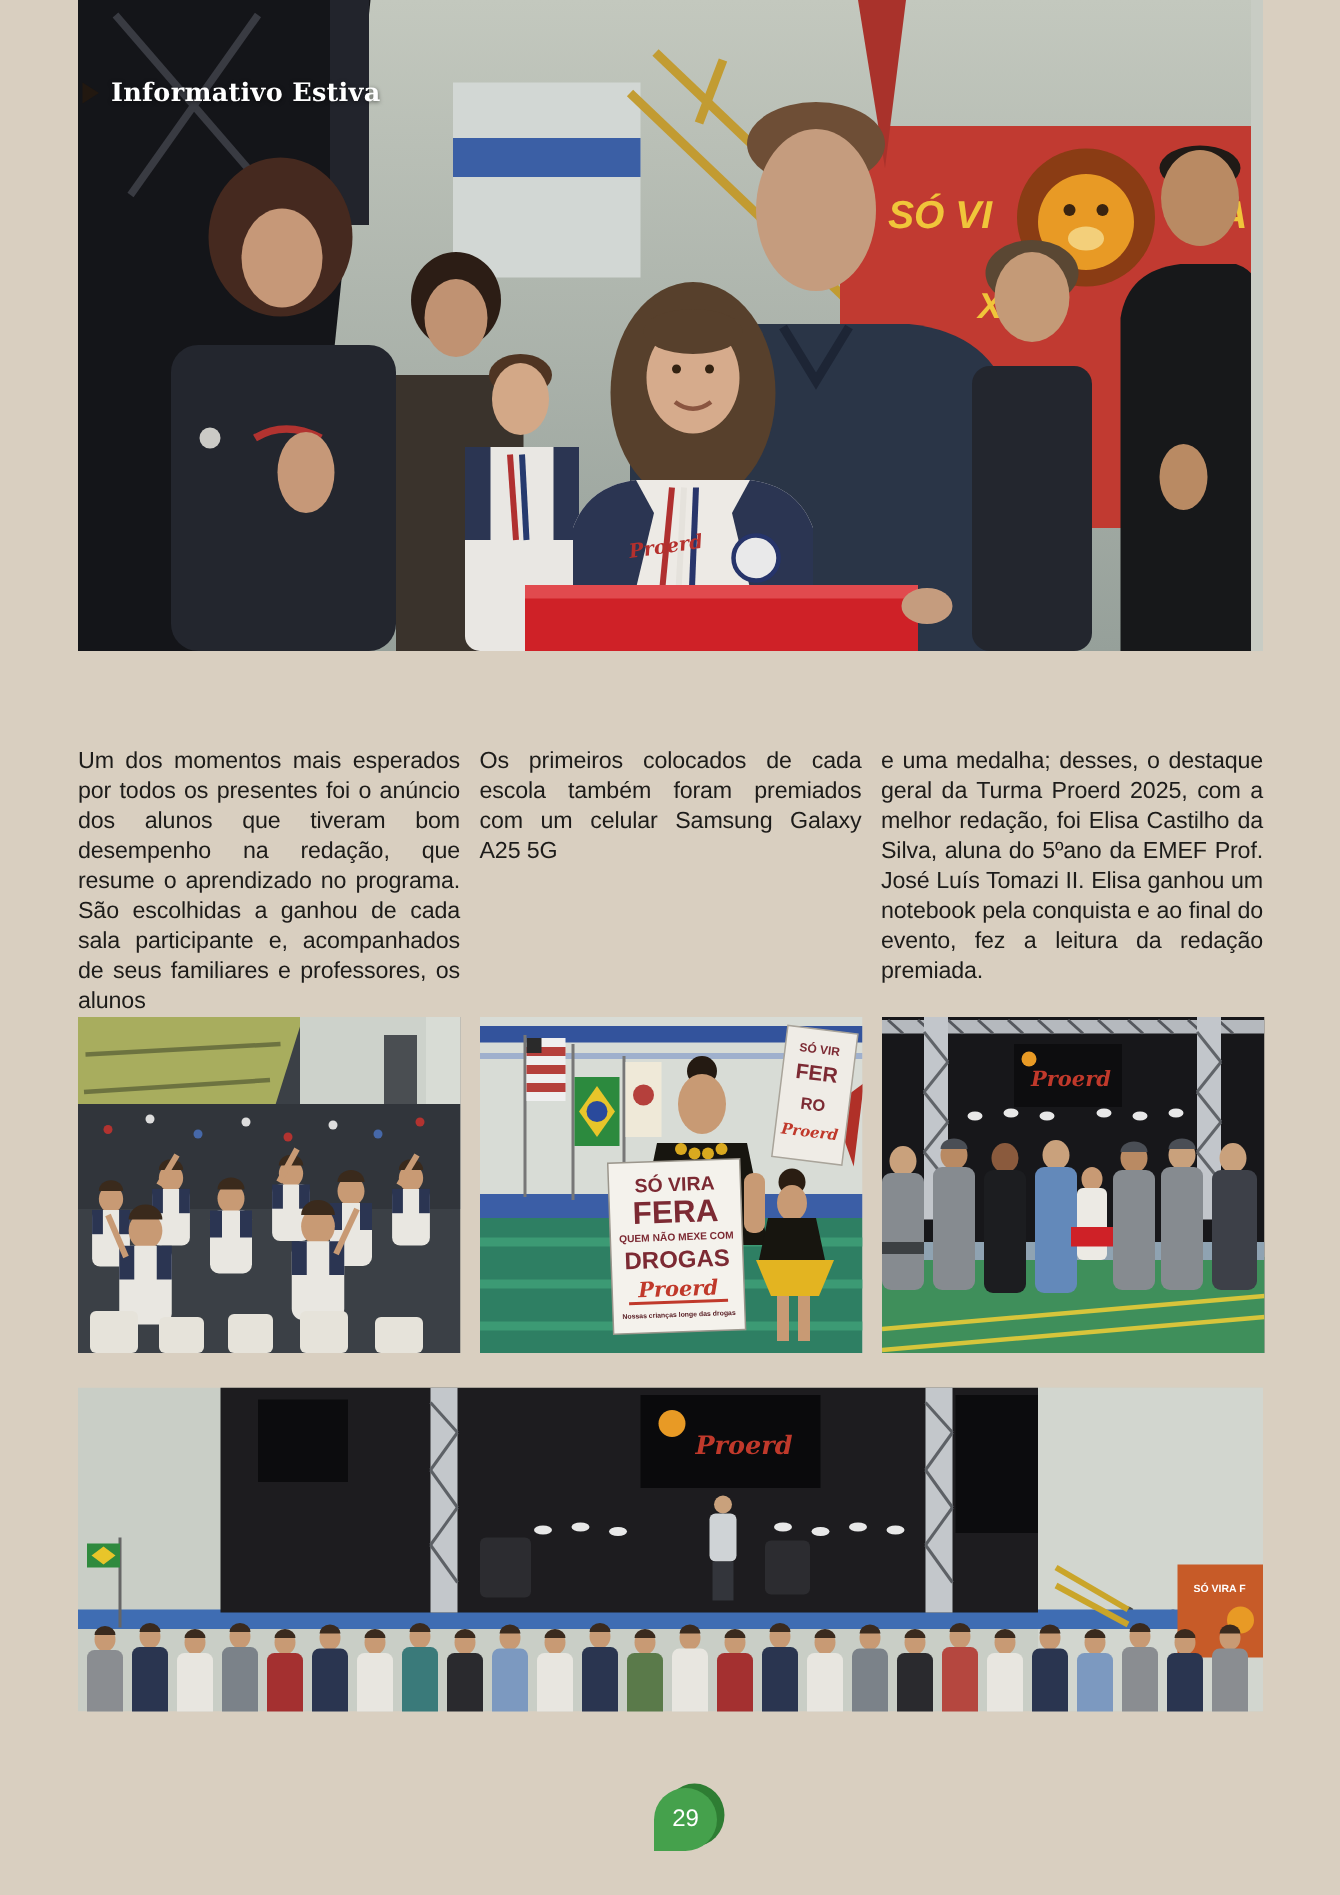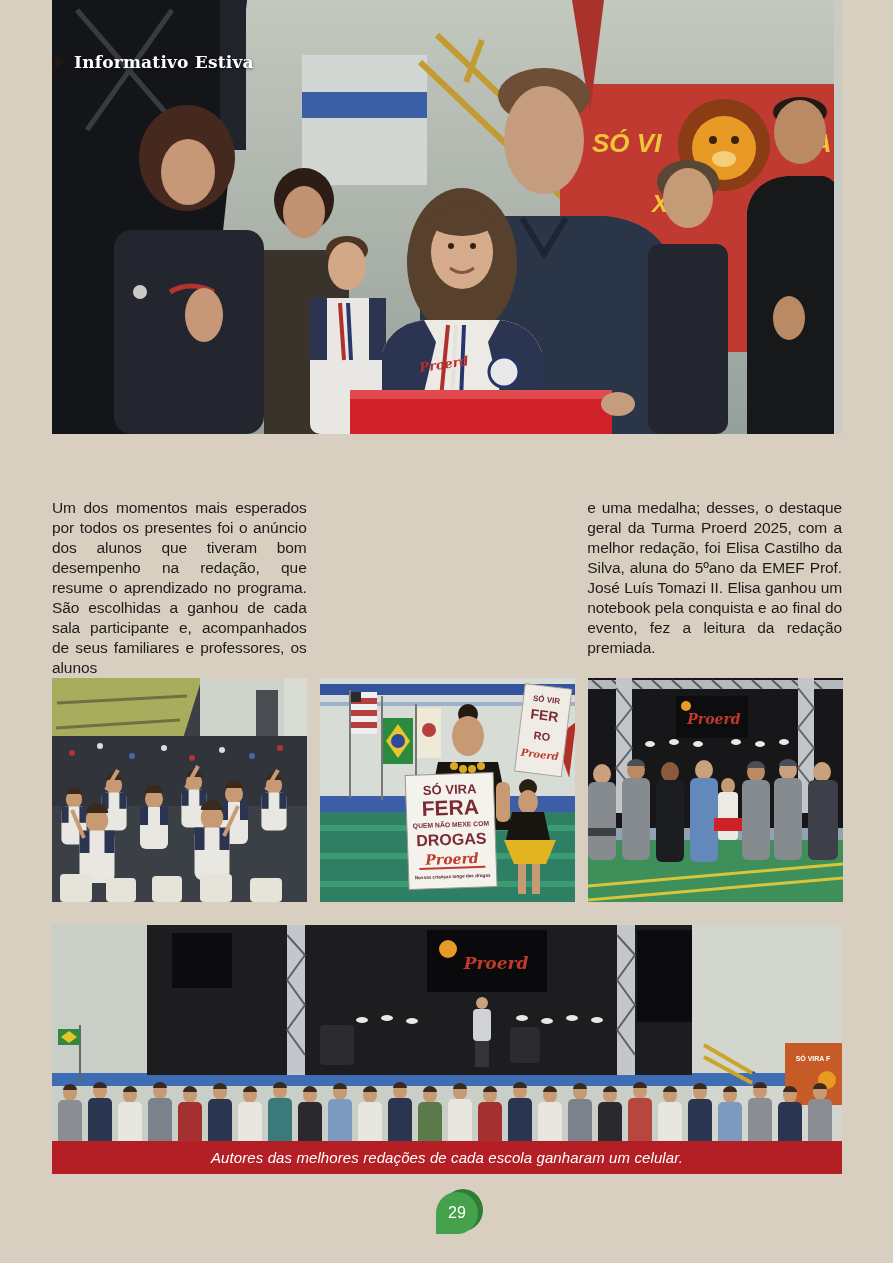--- a/index.html
+++ b/index.html
@@ -172,20 +172,21 @@
       </g>
       <rect x="782" y="0" width="8" height="434" fill="#c8ccc4"></rect>
     </svg>
   </figure>
 
   <section class="columns">
     <div class="col">
       <p>Um dos momentos mais esperados por todos os presentes foi o anúncio dos alunos que tiveram bom desempenho na redação, que resume o aprendizado no programa. São escolhidas a ganhou de cada sala participante e, acompanhados de seus familiares e professores, os alunos</p>
     </div>
     <div class="col">
+      <p>Os primeiros colocados de cada escola também foram premiados com um celular Samsung Galaxy A25 5G</p>
     </div>
     <div class="col">
       <p>e uma medalha; desses, o destaque geral da Turma Proerd 2025, com a melhor redação, foi Elisa Castilho da Silva, aluna do 5ºano da EMEF Prof. José Luís Tomazi II. Elisa ganhou um notebook pela conquista e ao final do evento, fez a leitura da redação premiada.</p>
     </div>
   </section>
 
   <section class="photo-row">
 
     <figure class="photo-sm" style="margin:0">
       <svg viewBox="0 0 255 224" aria-hidden="true">
@@ -521,23 +522,20 @@
         <use href="#psn" x="558" y="192" style="--c:#2a2a2e"></use>
         <use href="#psn" x="588" y="188" style="--c:#b5473f"></use>
         <use href="#psn" x="618" y="192" style="--c:#e8e6e0"></use>
         <use href="#psn" x="648" y="189" style="--c:#2a3550"></use>
         <use href="#psn" x="678" y="192" style="--c:#7c99c0"></use>
         <use href="#psn" x="708" y="188" style="--c:#8a8d91"></use>
         <use href="#psn" x="738" y="192" style="--c:#2a3550"></use>
         <use href="#psn" x="768" y="189" style="--c:#8a8d91"></use>
       </g>
     </svg>
-    <figcaption class="caption-bar h33">
-      <span>Autores das melhores redações de cada escola ganharam um celular.</span>
-    </figcaption>
   </figure>
 
   <div class="badge">
     <div class="back"></div>
     <div class="front">
       <span>29</span>
     </div>
   </div>
 
 </div>

